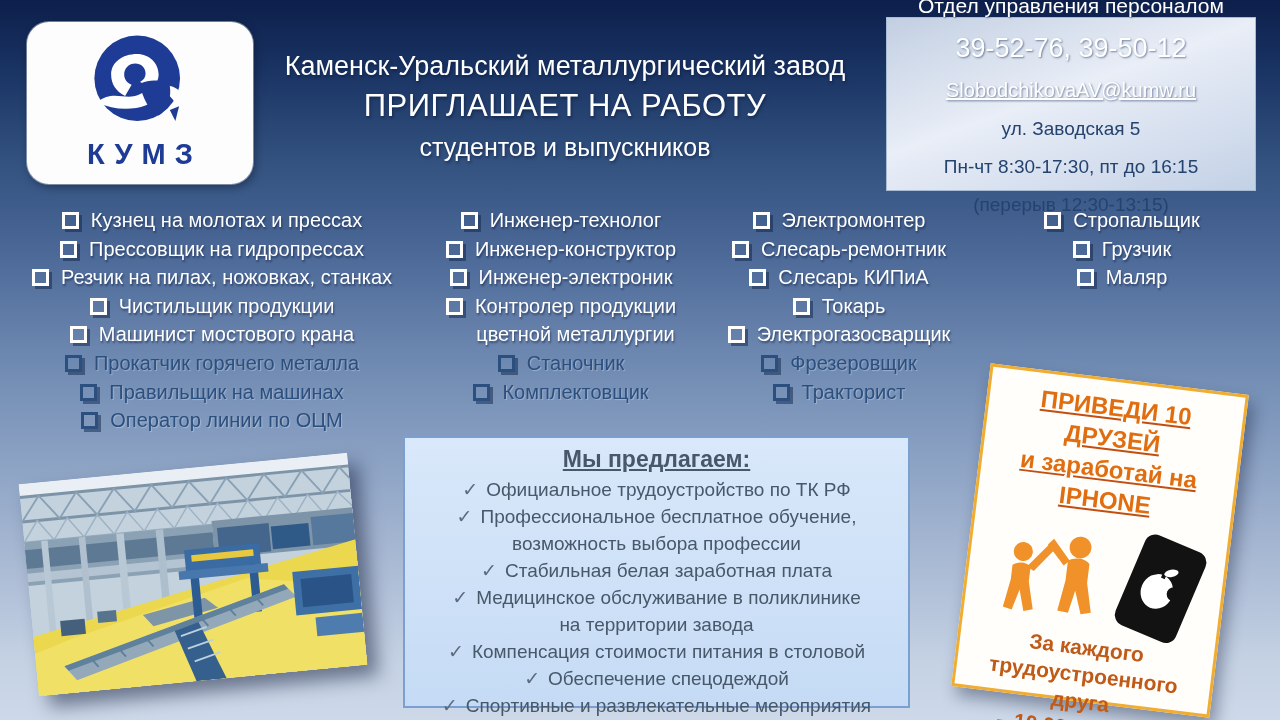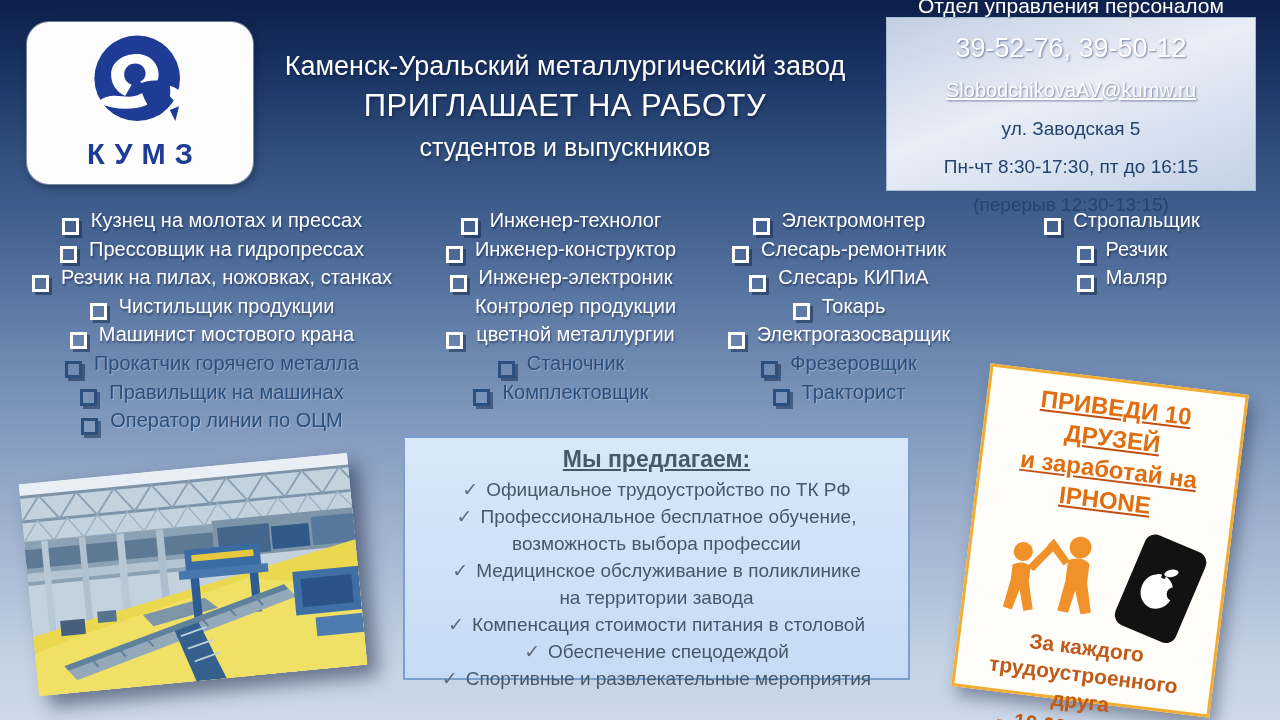--- a/index.html
+++ b/index.html
@@ -28,32 +28,32 @@
   .contact-card .c-light{color:#fff;text-shadow:1px 1px 2px rgba(25,45,90,.55);}
   .contact-card .c-dark{color:#24436f;font-weight:400;}
   .c-dept{font-size:21px;line-height:29px;}
   .c-phones{font-size:27px;line-height:32px;}
   .c-email{font-size:20px;line-height:28px;text-decoration:underline;cursor:pointer;}
   .c-addr{font-size:19px;line-height:26px;}
   .c-hours{font-size:19px;line-height:26px;}
   .c-break{font-size:19px;line-height:26px;}
   
   .vac-col{position:absolute;top:206px;display:flex;flex-direction:column;align-items:center;}
-  .job{display:flex;align-items:flex-end;justify-content:center;min-height:28.6px;
+  .job{display:flex;align-items:flex-start;justify-content:center;min-height:28.6px;
     font-size:20px;line-height:28.6px;color:#fff;text-shadow:1px 2px 2px rgba(8,22,55,.5);}
   .job-label{white-space:pre-line;text-align:center;}
   .cb{width:11px;height:11px;border:3px solid currentColor;box-shadow:3px 3px 0 rgba(16,36,70,.5);
     flex:none;margin:6px 12px 0 0;}
   [data-name="vacancy-column-1"] .job:nth-child(n+6),
   [data-name="vacancy-column-2"] .job:nth-child(n+5),
   [data-name="vacancy-column-3"] .job:nth-child(n+6),
   [data-name="vacancy-column-4"] .job:nth-child(n+5){
     color:#2b4f7e;text-shadow:1px 1px 1px rgba(255,255,255,.3);}
   
-  .offer-card{position:absolute;left:403px;top:436px;width:507px;height:244px;box-sizing:border-box;
+  .offer-card{position:absolute;left:403px;top:436px;width:507px;height:272px;box-sizing:border-box;
     background:linear-gradient(180deg,#d9e8fa 0%,#c5dbf5 100%);
     border:2px solid #7ba0cf;padding:6px 12px;color:#475869;}
   .offer-title{font-size:23px;line-height:30px;font-weight:700;text-decoration:underline;text-align:center;}
   .offer-list{list-style:none;margin:2px 0 0 0;padding:0;text-align:center;}
   .offer-item{font-size:19px;line-height:27px;white-space:pre-line;}
   .chk{color:#5d6b7c;font-weight:700;margin-right:8px;}
   
   .photo{position:absolute;left:28px;top:468px;width:330px;height:213px;transform:rotate(-5.5deg);
     box-shadow:10px 12px 18px rgba(15,25,55,.5);overflow:hidden;}
   .photo svg{display:block;width:100%;height:100%;}
@@ -191,21 +191,21 @@
         <span class="job-label" data-name="vacancy-label">Тракторист</span>
       </div>
     </div>
   <div class="vac-col" data-name="vacancy-column-4" style="left:974px;width:296px;">
       <div class="job" data-name="vacancy-item">
         <span class="cb" data-name="checkbox-icon"></span>
         <span class="job-label" data-name="vacancy-label">Стропальщик</span>
       </div>
       <div class="job" data-name="vacancy-item">
         <span class="cb" data-name="checkbox-icon"></span>
-        <span class="job-label" data-name="vacancy-label">Резчик</span>
+        <span class="job-label" data-name="vacancy-label">Грузчик</span>
       </div>
       <div class="job" data-name="vacancy-item">
         <span class="cb" data-name="checkbox-icon"></span>
         <span class="job-label" data-name="vacancy-label">Маляр</span>
       </div>
     </div>
 
   <div class="photo" data-name="factory-photo">
     <svg viewBox="0 0 350 225" preserveAspectRatio="none" data-name="factory-photo-image">
       <rect width="350" height="225" fill="#c3d2dc"></rect>
@@ -258,20 +258,21 @@
       </g>
     </svg>
   </div>
 
   <div class="offer-card" data-name="offer-card">
     <div class="offer-title" data-name="offer-title">Мы предлагаем:</div>
     <ul class="offer-list" data-name="offer-list">
         <li class="offer-item" data-name="offer-item"><span class="chk" data-name="checkmark-icon">✓</span><span data-name="offer-label">Официальное трудоустройство по ТК РФ</span></li>
         <li class="offer-item" data-name="offer-item"><span class="chk" data-name="checkmark-icon">✓</span><span data-name="offer-label">Профессиональное бесплатное обучение,
 возможность выбора профессии</span></li>
+        <li class="offer-item" data-name="offer-item"><span class="chk" data-name="checkmark-icon">✓</span><span data-name="offer-label">Стабильная белая заработная плата</span></li>
         <li class="offer-item" data-name="offer-item"><span class="chk" data-name="checkmark-icon">✓</span><span data-name="offer-label">Медицинское обслуживание в поликлинике
 на территории завода</span></li>
         <li class="offer-item" data-name="offer-item"><span class="chk" data-name="checkmark-icon">✓</span><span data-name="offer-label">Компенсация стоимости питания в столовой</span></li>
         <li class="offer-item" data-name="offer-item"><span class="chk" data-name="checkmark-icon">✓</span><span data-name="offer-label">Обеспечение спецодеждой</span></li>
         <li class="offer-item" data-name="offer-item"><span class="chk" data-name="checkmark-icon">✓</span><span data-name="offer-label">Спортивные и развлекательные мероприятия</span></li>
       </ul>
   </div>
 
   <div class="promo-card" data-name="promo-card">
     <div class="promo-title" data-name="promo-title">ПРИВЕДИ 10 ДРУЗЕЙ

